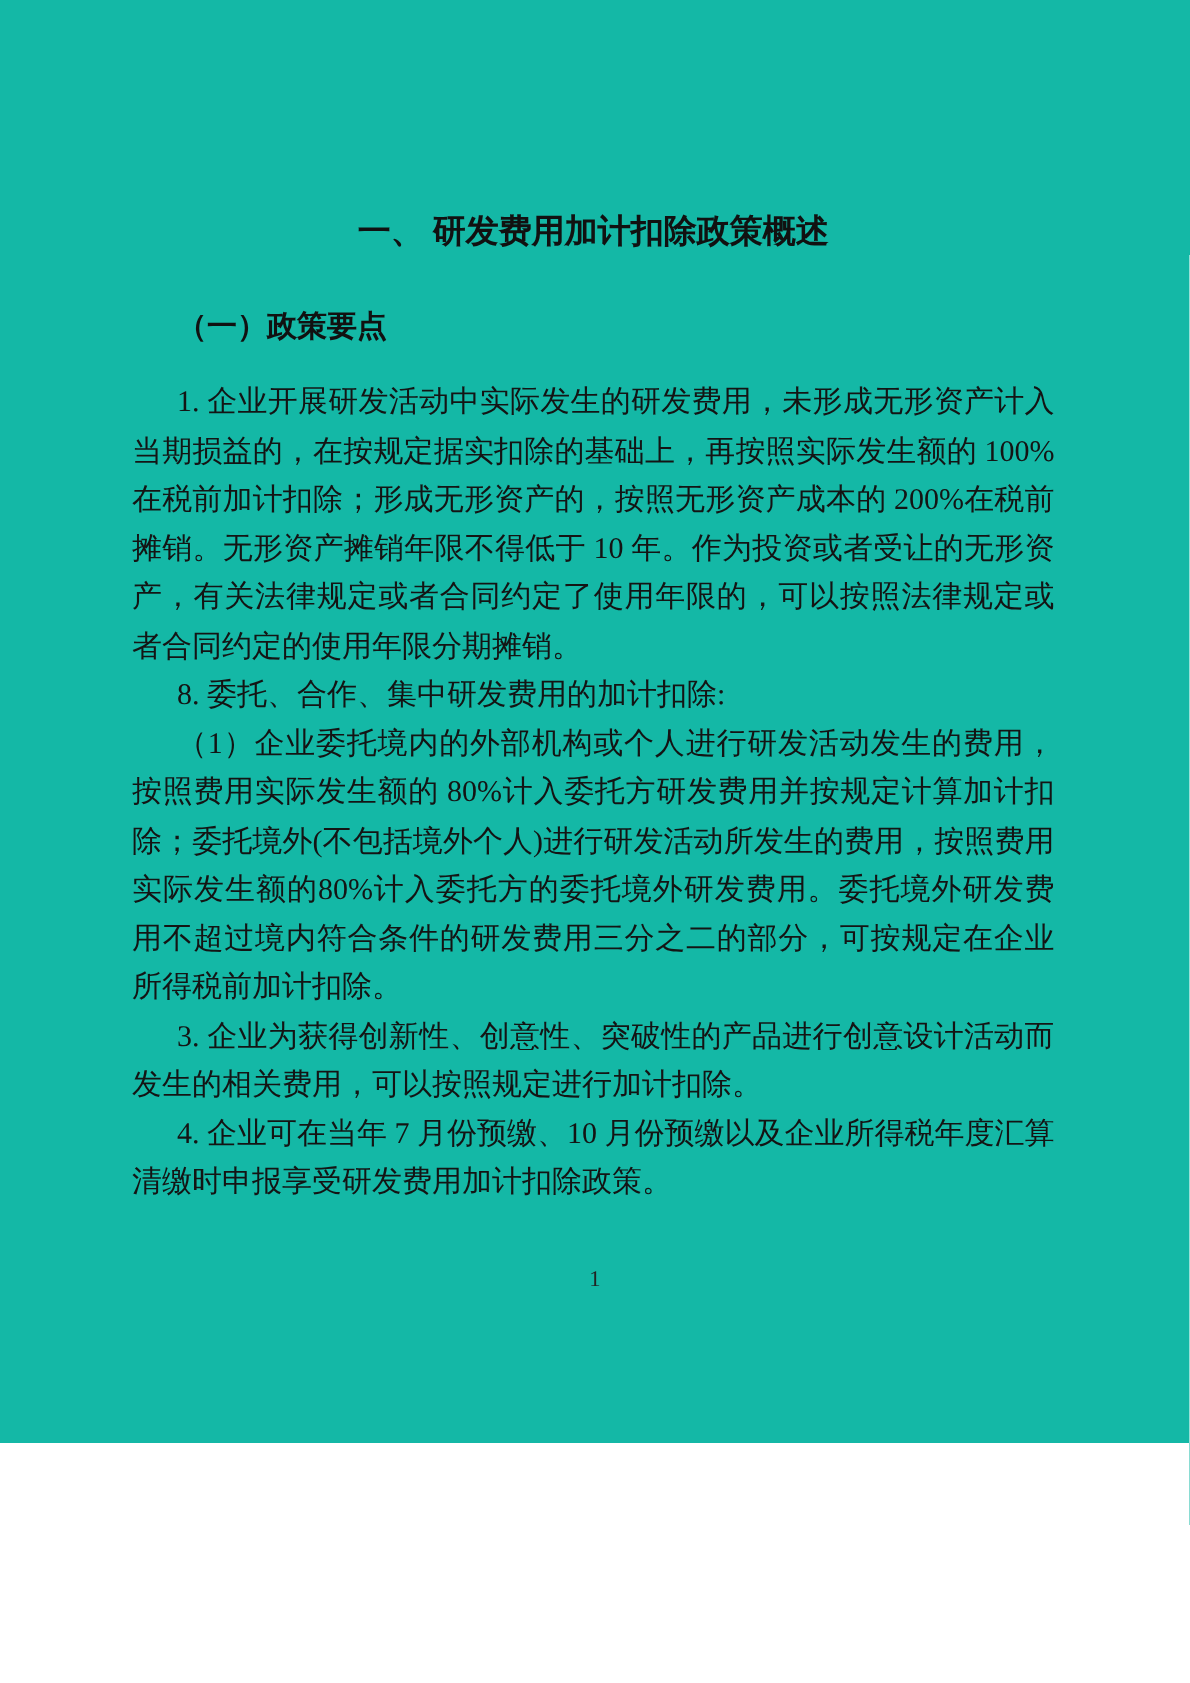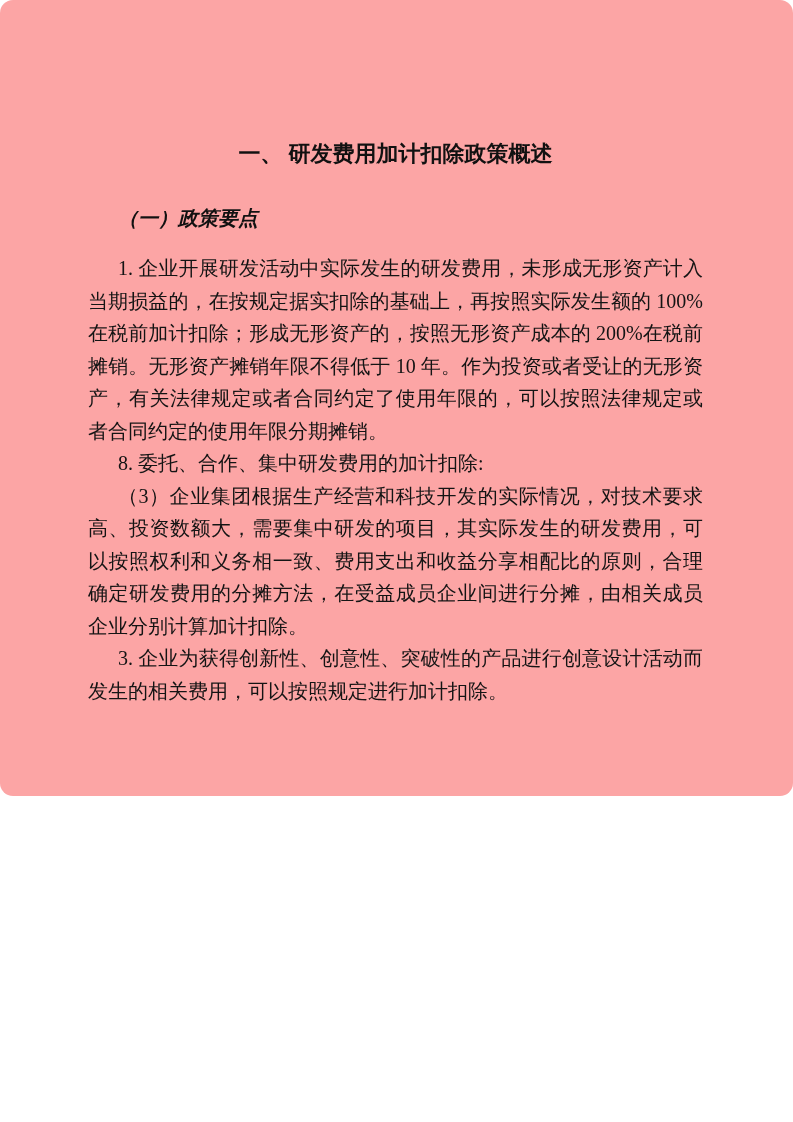--- a/index.html
+++ b/index.html
@@ -3,45 +3,43 @@
 <meta charset="utf-8">
 <style>
   html, body {
     margin: 0;
     padding: 0;
     background: #ffffff;
   }
   .page {
     position: relative;
     width: 793px;
-    height: 796px;
-    background: #fca5a5;
+    height: 962px;
+    background: #14b8a6;
     color: #141414;
     box-sizing: border-box;
     padding: 140px 90px 0 88px;
     overflow: hidden;
     font-family: "Liberation Serif", "DejaVu Serif", serif;
-    border-radius: 13px;
   }
   .doc-title {
     margin: 0;
     text-align: center;
     font-family: "Liberation Sans", "DejaVu Sans", sans-serif;
     font-size: 22px;
     font-weight: 700;
     line-height: 28px;
     color: #111111;
   }
   .section-heading {
     margin: 37px 0 0 0;
     padding-left: 30px;
     font-family: "Liberation Serif", "DejaVu Serif", serif;
     font-size: 20px;
     font-weight: 700;
-    font-style: italic;
     line-height: 26px;
     color: #111111;
   }
   .doc-body {
     margin-top: 21px;
     font-size: 20px;
     line-height: 32.5px;
     text-align: justify;
   }
   .doc-body p {
@@ -63,18 +61,19 @@
 <body>
 
 <div class="page">
   <h1 class="doc-title">一、 研发费用加计扣除政策概述</h1>
 
   <h2 class="section-heading">（一）政策要点</h2>
 
   <div class="doc-body">
     <p>1. 企业开展研发活动中实际发生的研发费用，未形成无形资产计入当期损益的，在按规定据实扣除的基础上，再按照实际发生额的 100%在税前加计扣除；形成无形资产的，按照无形资产成本的 200%在税前摊销。无形资产摊销年限不得低于 10 年。作为投资或者受让的无形资产，有关法律规定或者合同约定了使用年限的，可以按照法律规定或者合同约定的使用年限分期摊销。</p>
     <p>8. 委托、合作、集中研发费用的加计扣除:</p>
-    <p>（3）企业集团根据生产经营和科技开发的实际情况，对技术要求高、投资数额大，需要集中研发的项目，其实际发生的研发费用，可以按照权利和义务相一致、费用支出和收益分享相配比的原则，合理确定研发费用的分摊方法，在受益成员企业间进行分摊，由相关成员企业分别计算加计扣除。</p>
+    <p>（1）企业委托境内的外部机构或个人进行研发活动发生的费用，按照费用实际发生额的 80%计入委托方研发费用并按规定计算加计扣除；委托境外(不包括境外个人)进行研发活动所发生的费用，按照费用实际发生额的80%计入委托方的委托境外研发费用。委托境外研发费用不超过境内符合条件的研发费用三分之二的部分，可按规定在企业所得税前加计扣除。</p>
     <p>3. 企业为获得创新性、创意性、突破性的产品进行创意设计活动而发生的相关费用，可以按照规定进行加计扣除。</p>
+    <p>4. 企业可在当年 7 月份预缴、10 月份预缴以及企业所得税年度汇算清缴时申报享受研发费用加计扣除政策。</p>
   </div>
 
   <div class="page-number">1</div>
 </div>
 
 </body></html>

